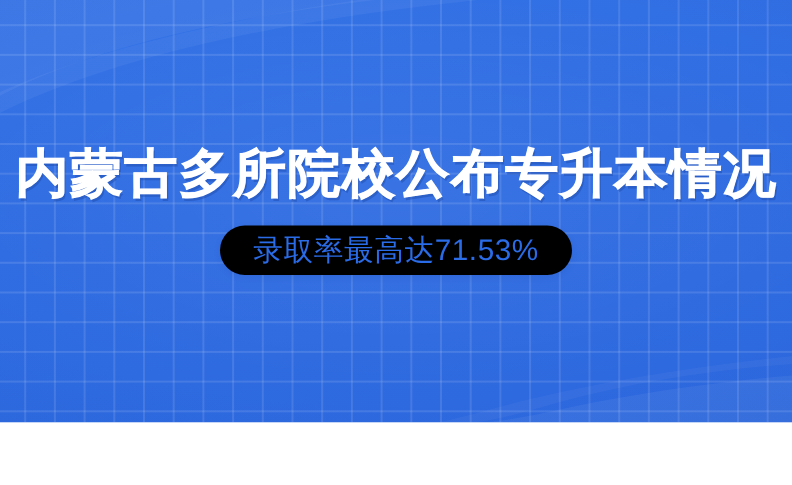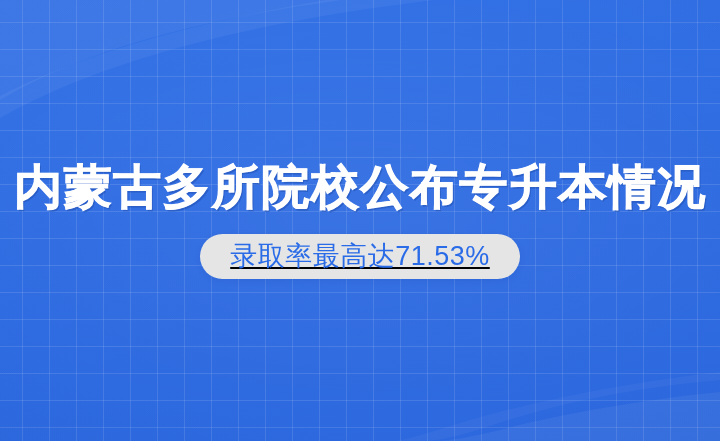--- a/index.html
+++ b/index.html
@@ -4,21 +4,21 @@
 <style>
   html, body {
     margin: 0;
     padding: 0;
     background: #ffffff;
   }
 
   #banner {
     position: relative;
     width: 720px;
-    height: 441px;
+    height: 384px;
     overflow: hidden;
     background: #2f6ce2;
     font-family: "Liberation Sans", "DejaVu Sans", sans-serif;
     -webkit-font-smoothing: antialiased;
   }
 
   
 
   .bg-base {
     position: absolute;
@@ -73,26 +73,25 @@
       1.5px 2px 0 rgba(28,74,168,0.45),
       0 0 1px rgba(255,255,255,0.5);
     -webkit-text-stroke: 0.9px #ffffff;
   }
 
   .subtitle-pill {
     margin-top: 24px;
     height: 45px;
     padding: 0 30px;
     border-radius: 23px;
-    background: #e5e5e5;
+    background: #000000;
     display: flex;
     align-items: center;
     justify-content: center;
     box-shadow: 0 2px 6px rgba(20,60,150,0.12);
-    text-decoration: underline;
   }
 
   .subtitle-text {
     font-size: 27px;
     line-height: 1;
     font-weight: 400;
     color: #2a6be8;
     letter-spacing: 0.5px;
     white-space: nowrap;
   }

